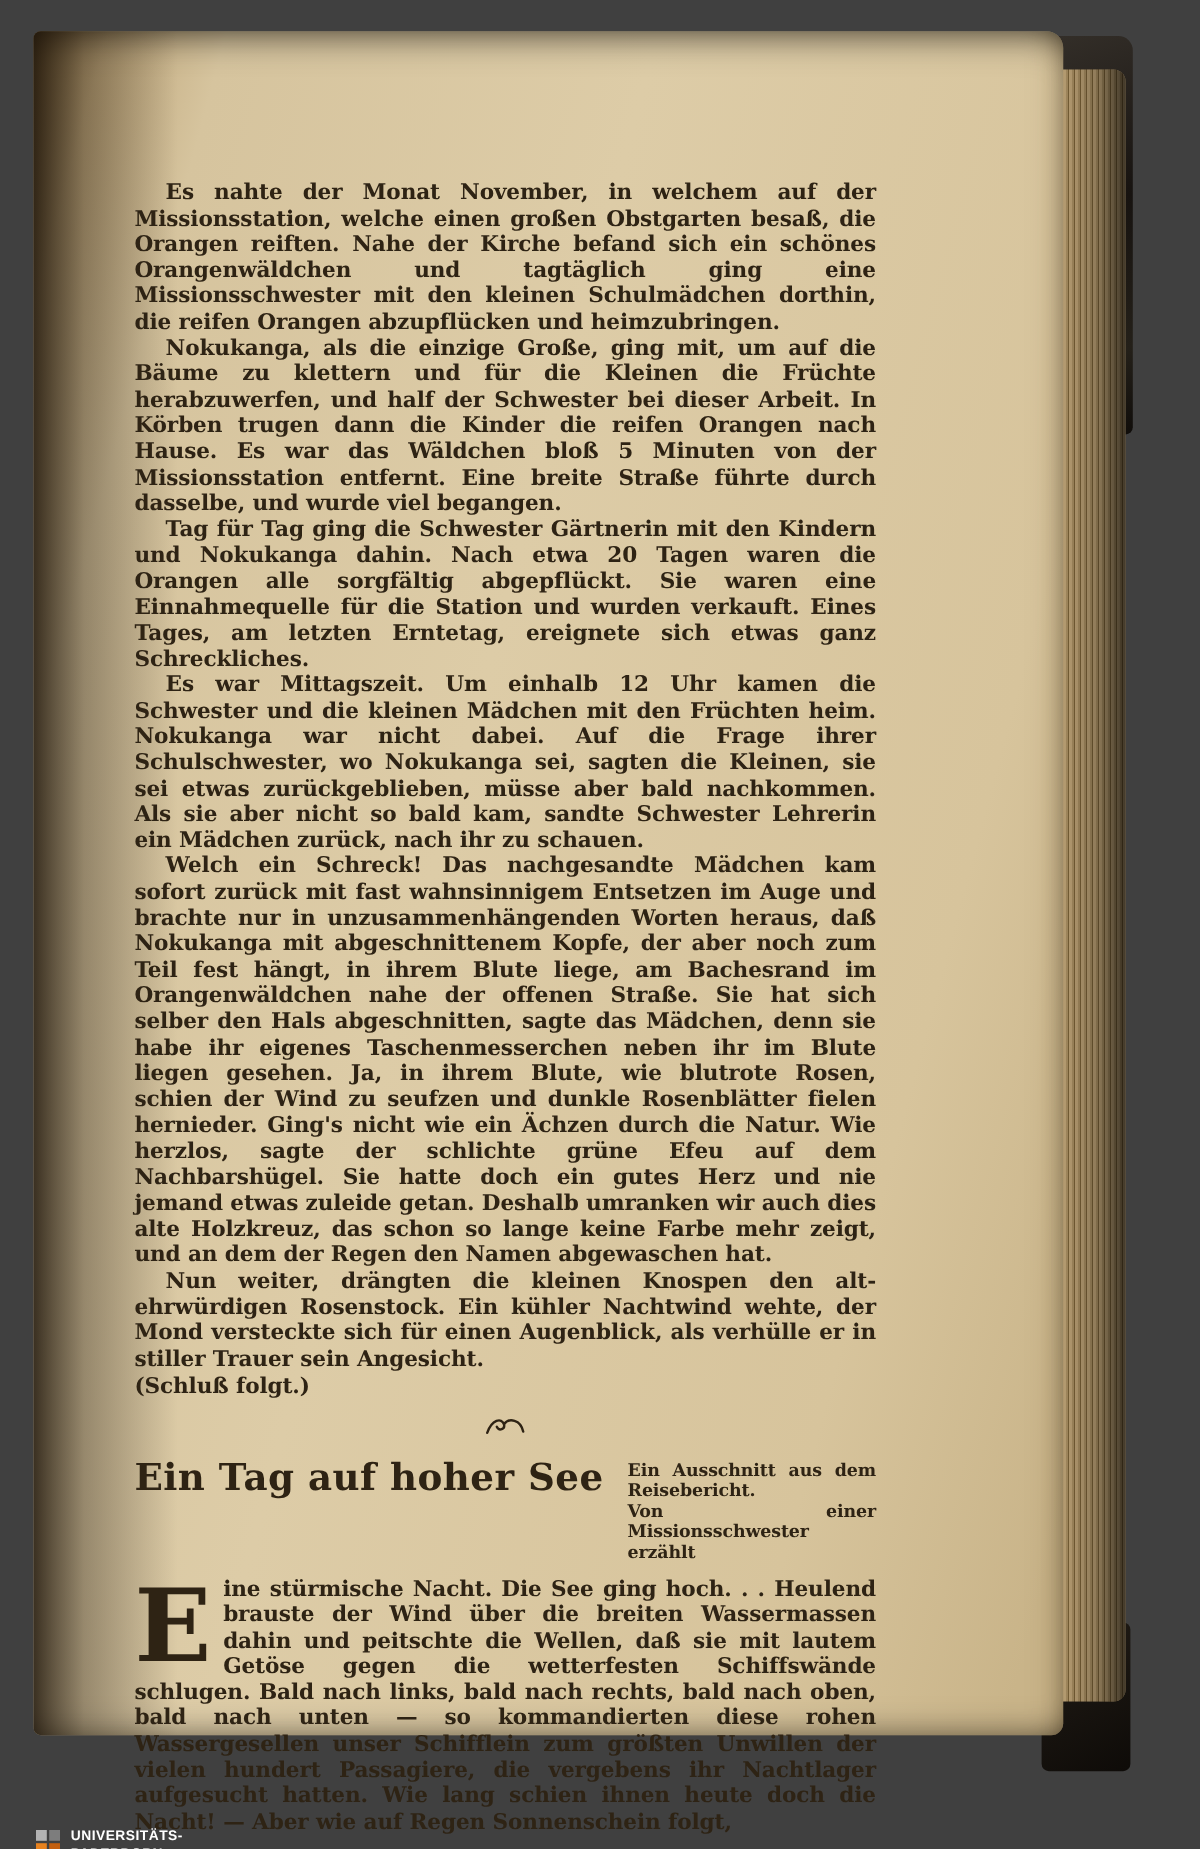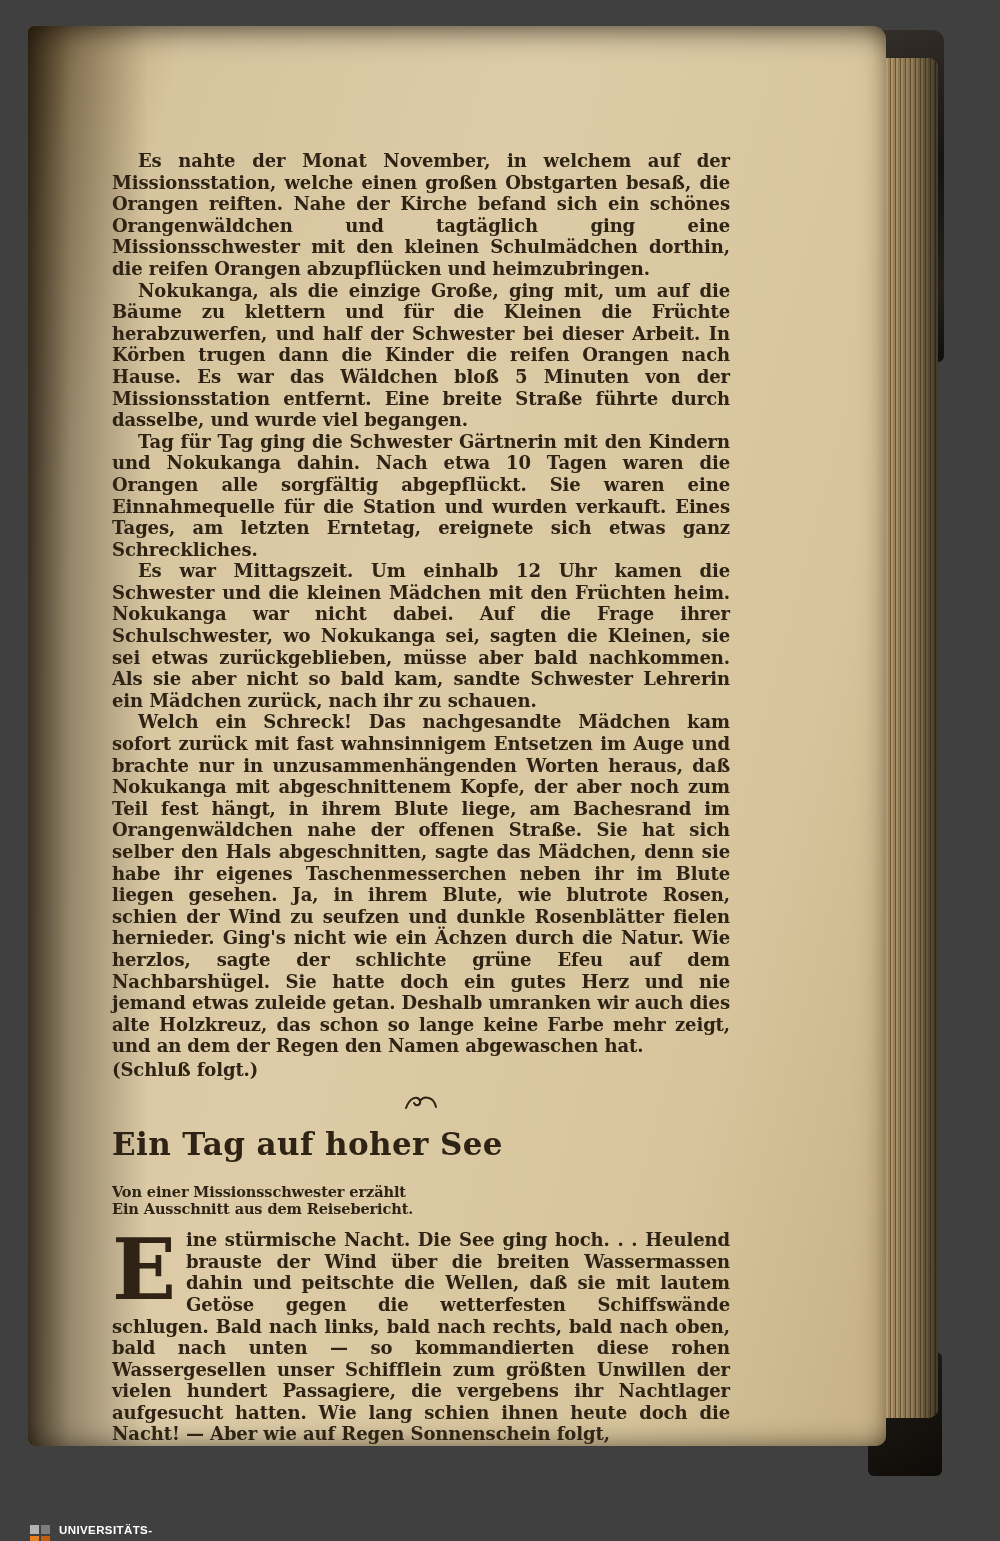--- a/index.html
+++ b/index.html
@@ -25,21 +25,21 @@
 
   
   .text-block{position:absolute;left:84px;top:124px;width:618px;color:#2e2314;}
   .body-text{font-size:18px;line-height:21.6px;font-weight:700;text-align:justify;
     letter-spacing:-.1px;hyphens:auto;}
   p.para{margin:0;text-indent:26px;}
   .closing-line{margin:2px 0 0;font-size:18px;font-weight:700;}
 
   .ornament{text-align:center;margin:12px 0 10px;}
 
-  .section-head{display:flex;gap:20px;align-items:flex-start;margin-top:4px;flex-direction:column;}
+  .section-head{display:flex;gap:20px;align-items:flex-start;margin-top:4px;}
   .section-title{font-size:31px;font-weight:800;letter-spacing:.4px;white-space:nowrap;line-height:34px;}
   .section-subtitle{font-size:14.5px;font-weight:800;line-height:17px;padding-top:2px;}
 
   .dropcap-para{margin-top:12px;font-size:18px;line-height:21.6px;font-weight:700;text-align:justify;
     letter-spacing:-.1px;hyphens:auto;}
   .dropcap{float:left;font-size:84px;line-height:74px;font-weight:800;padding:4px 10px 0 0;color:#2e2314;}
 
   
   .watermark{position:absolute;left:30px;top:1480px;display:flex;gap:9px;align-items:flex-start;
     font-family:"Liberation Sans", sans-serif;margin-top:43px;}
@@ -58,37 +58,38 @@
     <div class="edge-shade"></div>
   </div>
 
   <div class="page">
     <div class="gutter-shadow"></div>
 
     <div class="text-block body-text">
 
       <p class="para">Es nahte der Monat November, in welchem auf der Missionsstation, welche einen großen Obstgarten besaß, die Orangen reiften. Nahe der Kirche befand sich ein schönes Orangenwäldchen und tagtäglich ging eine Missionsschwester mit den kleinen Schulmädchen dorthin, die reifen Orangen abzupflücken und heimzubringen.</p>
       <p class="para">Nokukanga, als die einzige Große, ging mit, um auf die Bäume zu klettern und für die Kleinen die Früchte herabzuwerfen, und half der Schwester bei dieser Arbeit. In Körben trugen dann die Kinder die reifen Orangen nach Hause. Es war das Wäldchen bloß 5 Minuten von der Missionsstation entfernt. Eine breite Straße führte durch dasselbe, und wurde viel begangen.</p>
-      <p class="para">Tag für Tag ging die Schwester Gärtnerin mit den Kindern und Nokukanga dahin. Nach etwa 10 Tagen waren die Orangen alle sorgfältig abgepflückt. Sie waren eine Einnahmequelle für die Station und wurden verkauft. Eines Tages, am letzten Erntetag, ereignete sich etwas ganz Schreckliches.</p>
+      <p class="para">Tag für Tag ging die Schwester Gärtnerin mit den Kindern und Nokukanga dahin. Nach etwa 20 Tagen waren die Orangen alle sorgfältig abgepflückt. Sie waren eine Einnahmequelle für die Station und wurden verkauft. Eines Tages, am letzten Erntetag, ereignete sich etwas ganz Schreckliches.</p>
       <p class="para">Es war Mittagszeit. Um einhalb 12 Uhr kamen die Schwester und die kleinen Mädchen mit den Früchten heim. Nokukanga war nicht dabei. Auf die Frage ihrer Schulschwester, wo Nokukanga sei, sagten die Kleinen, sie sei etwas zurückgeblieben, müsse aber bald nachkommen. Als sie aber nicht so bald kam, sandte Schwester Lehrerin ein Mädchen zurück, nach ihr zu schauen.</p>
       <p class="para">Welch ein Schreck! Das nachgesandte Mädchen kam sofort zurück mit fast wahnsinnigem Entsetzen im Auge und brachte nur in unzusammenhängenden Worten heraus, daß Nokukanga mit abgeschnittenem Kopfe, der aber noch zum Teil fest hängt, in ihrem Blute liege, am Bachesrand im Orangenwäldchen nahe der offenen Straße. Sie hat sich selber den Hals abgeschnitten, sagte das Mädchen, denn sie habe ihr eigenes Taschenmesserchen neben ihr im Blute liegen gesehen. Ja, in ihrem Blute, wie blutrote Rosen, schien der Wind zu seufzen und dunkle Rosenblätter fielen hernieder. Ging's nicht wie ein Ächzen durch die Natur. Wie herzlos, sagte der schlichte grüne Efeu auf dem Nachbarshügel. Sie hatte doch ein gutes Herz und nie jemand etwas zuleide getan. Deshalb umranken wir auch dies alte Holzkreuz, das schon so lange keine Farbe mehr zeigt, und an dem der Regen den Namen abgewaschen hat.</p>
+      <p class="para">Nun weiter, drängten die kleinen Knospen den alt-ehrwürdigen Rosenstock. Ein kühler Nachtwind wehte, der Mond versteckte sich für einen Augenblick, als verhülle er in stiller Trauer sein Angesicht.</p>
 
       <p class="closing-line">(Schluß folgt.)</p>
 
       <div class="ornament">
         <svg width="36" height="20" viewBox="0 0 36 20" aria-hidden="true">
           <path d="M3 15 C7 4 15 2 17 8 C18 12 13 14 11 10 M17 8 C21 2 31 4 33 14" fill="none" stroke="#2e2314" stroke-width="2" stroke-linecap="round"></path>
         </svg>
       </div>
 
       <div class="section-head">
         <div class="section-title">Ein Tag auf hoher See</div>
         <div class="section-subtitle">
+          <div>Ein Ausschnitt aus dem Reisebericht.</div>
           <div>Von einer Missionsschwester erzählt</div>
-          <div>Ein Ausschnitt aus dem Reisebericht.</div>
         </div>
       </div>
 
       <div class="dropcap-para">
         <span class="dropcap">E</span><span>ine stürmische Nacht. Die See ging hoch. . . Heulend brauste der Wind über die breiten Wassermassen dahin und peitschte die Wellen, daß sie mit lautem Getöse gegen die wetterfesten Schiffswände schlugen. Bald nach links, bald nach rechts, bald nach oben, bald nach unten — so kommandierten diese rohen Wassergesellen unser Schifflein zum größten Unwillen der vielen hundert Passagiere, die vergebens ihr Nachtlager aufgesucht hatten. Wie lang schien ihnen heute doch die Nacht! — Aber wie auf Regen Sonnenschein folgt,</span>
       </div>
 
     </div>
   </div>
 

